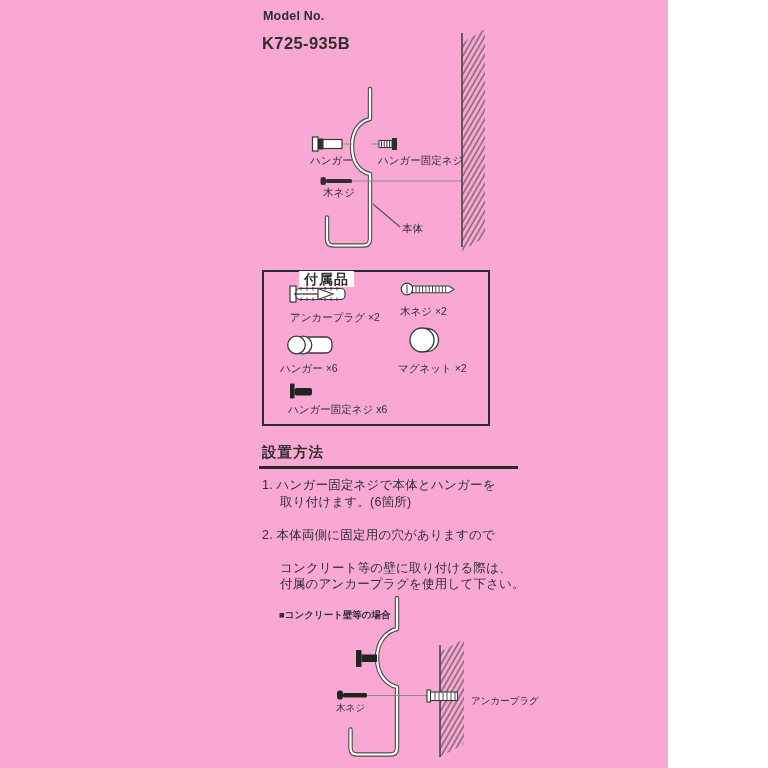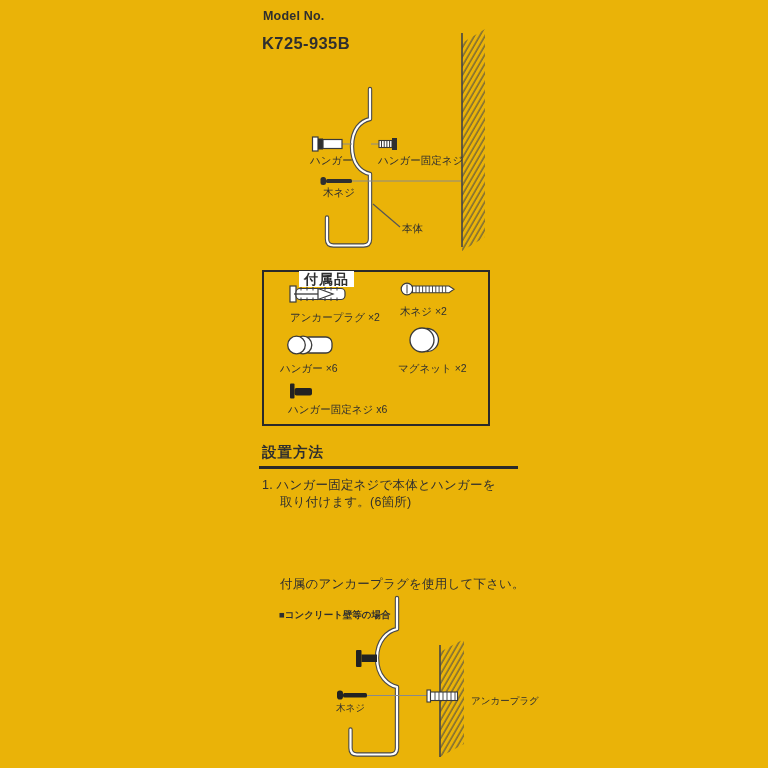--- a/index.html
+++ b/index.html
@@ -1,17 +1,17 @@
 <!DOCTYPE html>
 <html><head>
 <meta charset="utf-8">
 <style>
   html,body{margin:0;padding:0;background:#fff;}
   .sheet{
-    position:relative;width:768px;height:768px;background:#eab308;
+    position:relative;width:668px;height:768px;background:#f9a8d4;
     font-family:"Liberation Sans","DejaVu Sans",sans-serif;color:#2f2f2f;
     overflow:hidden;
   }
   .art{position:absolute;left:0;top:0;}
   .lbl{position:absolute;white-space:nowrap;color:#2f2f2f;line-height:1.15;}
   .model-label{font-size:12.5px;font-weight:600;letter-spacing:.2px;}
   .model-number{font-size:16.5px;font-weight:800;letter-spacing:.4px;margin-top:13px;}
   .diag-lbl{font-size:10.5px;}
   .diag-lbl-sm{font-size:9.5px;}
   .acc-box{position:absolute;left:262px;top:270px;width:228px;height:156px;
@@ -178,19 +178,21 @@
   <div class="lbl acc-lbl" style="left:400px;top:305px">木ネジ ×2</div>
   <div class="lbl acc-lbl" style="left:280px;top:362px">ハンガー ×6</div>
   <div class="lbl acc-lbl" style="left:398px;top:362px">マグネット ×2</div>
   <div class="lbl acc-lbl" style="left:288px;top:403px">ハンガー固定ネジ x6</div>
 
   <div class="lbl sec-title" style="left:262px;top:444px">設置方法</div>
   <div class="sec-rule"></div>
 
   <div class="lbl step-line" style="left:262px;top:478px">1. ハンガー固定ネジで本体とハンガーを</div>
   <div class="lbl step-line" style="left:280px;top:495px">取り付けます。(6箇所)</div>
+  <div class="lbl step-line" style="left:262px;top:528px">2. 本体両側に固定用の穴がありますので</div>
+  <div class="lbl step-line" style="left:280px;top:561px">コンクリート等の壁に取り付ける際は、</div>
   <div class="lbl step-line" style="left:280px;top:577px">付属のアンカープラグを使用して下さい。</div>
 
   <div class="lbl case-lbl" style="left:279px;top:610px">■コンクリート壁等の場合</div>
   <div class="lbl diag-lbl-sm" style="left:336px;top:703px">木ネジ</div>
   <div class="lbl diag-lbl-sm" style="left:471px;top:696px">アンカープラグ</div>
 
 </div>
 
 </body></html>

